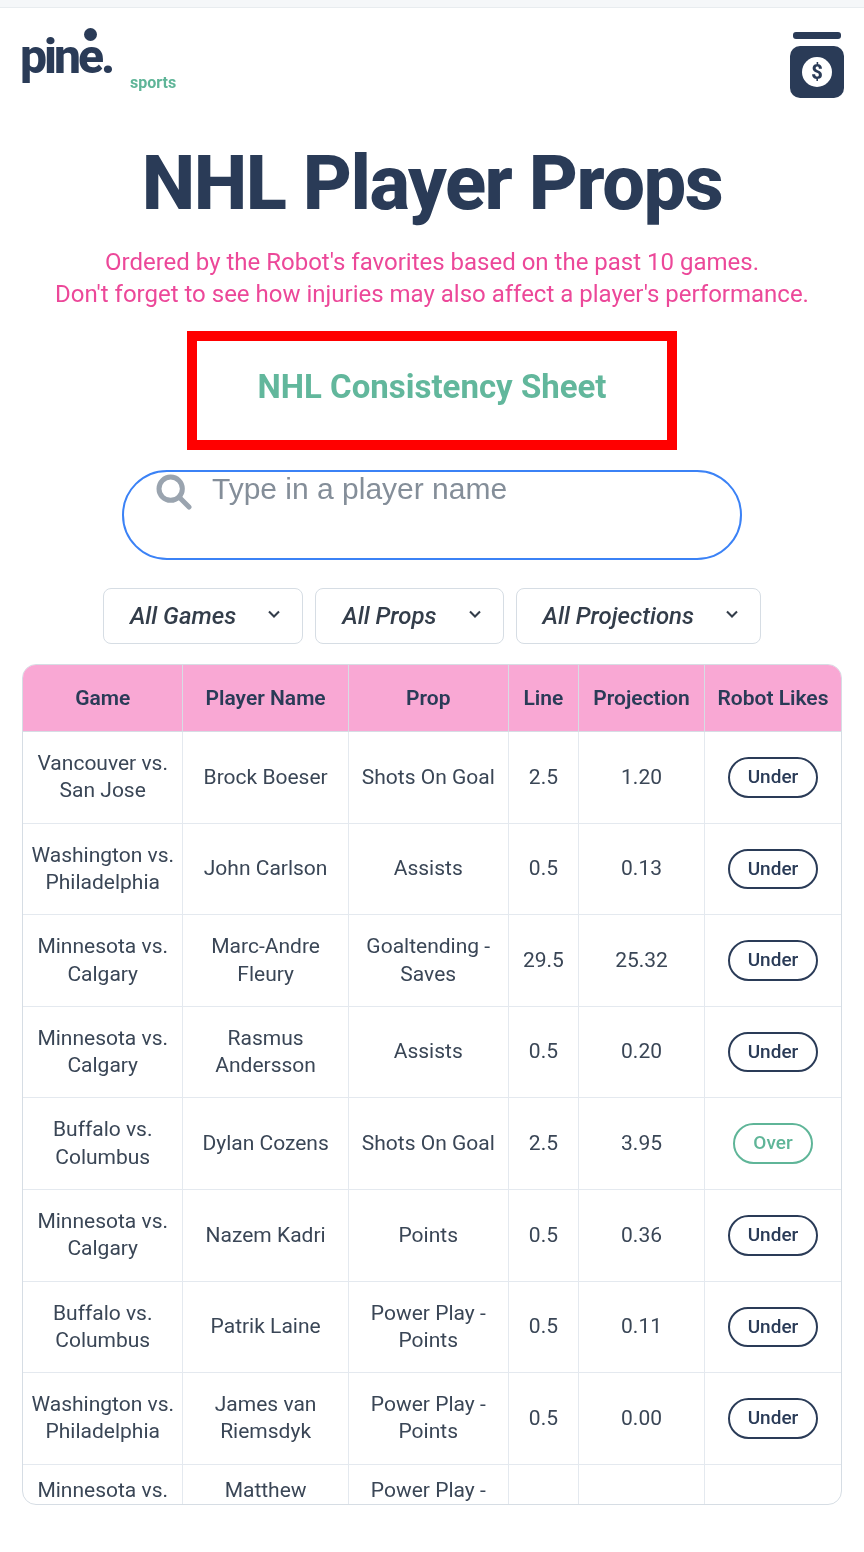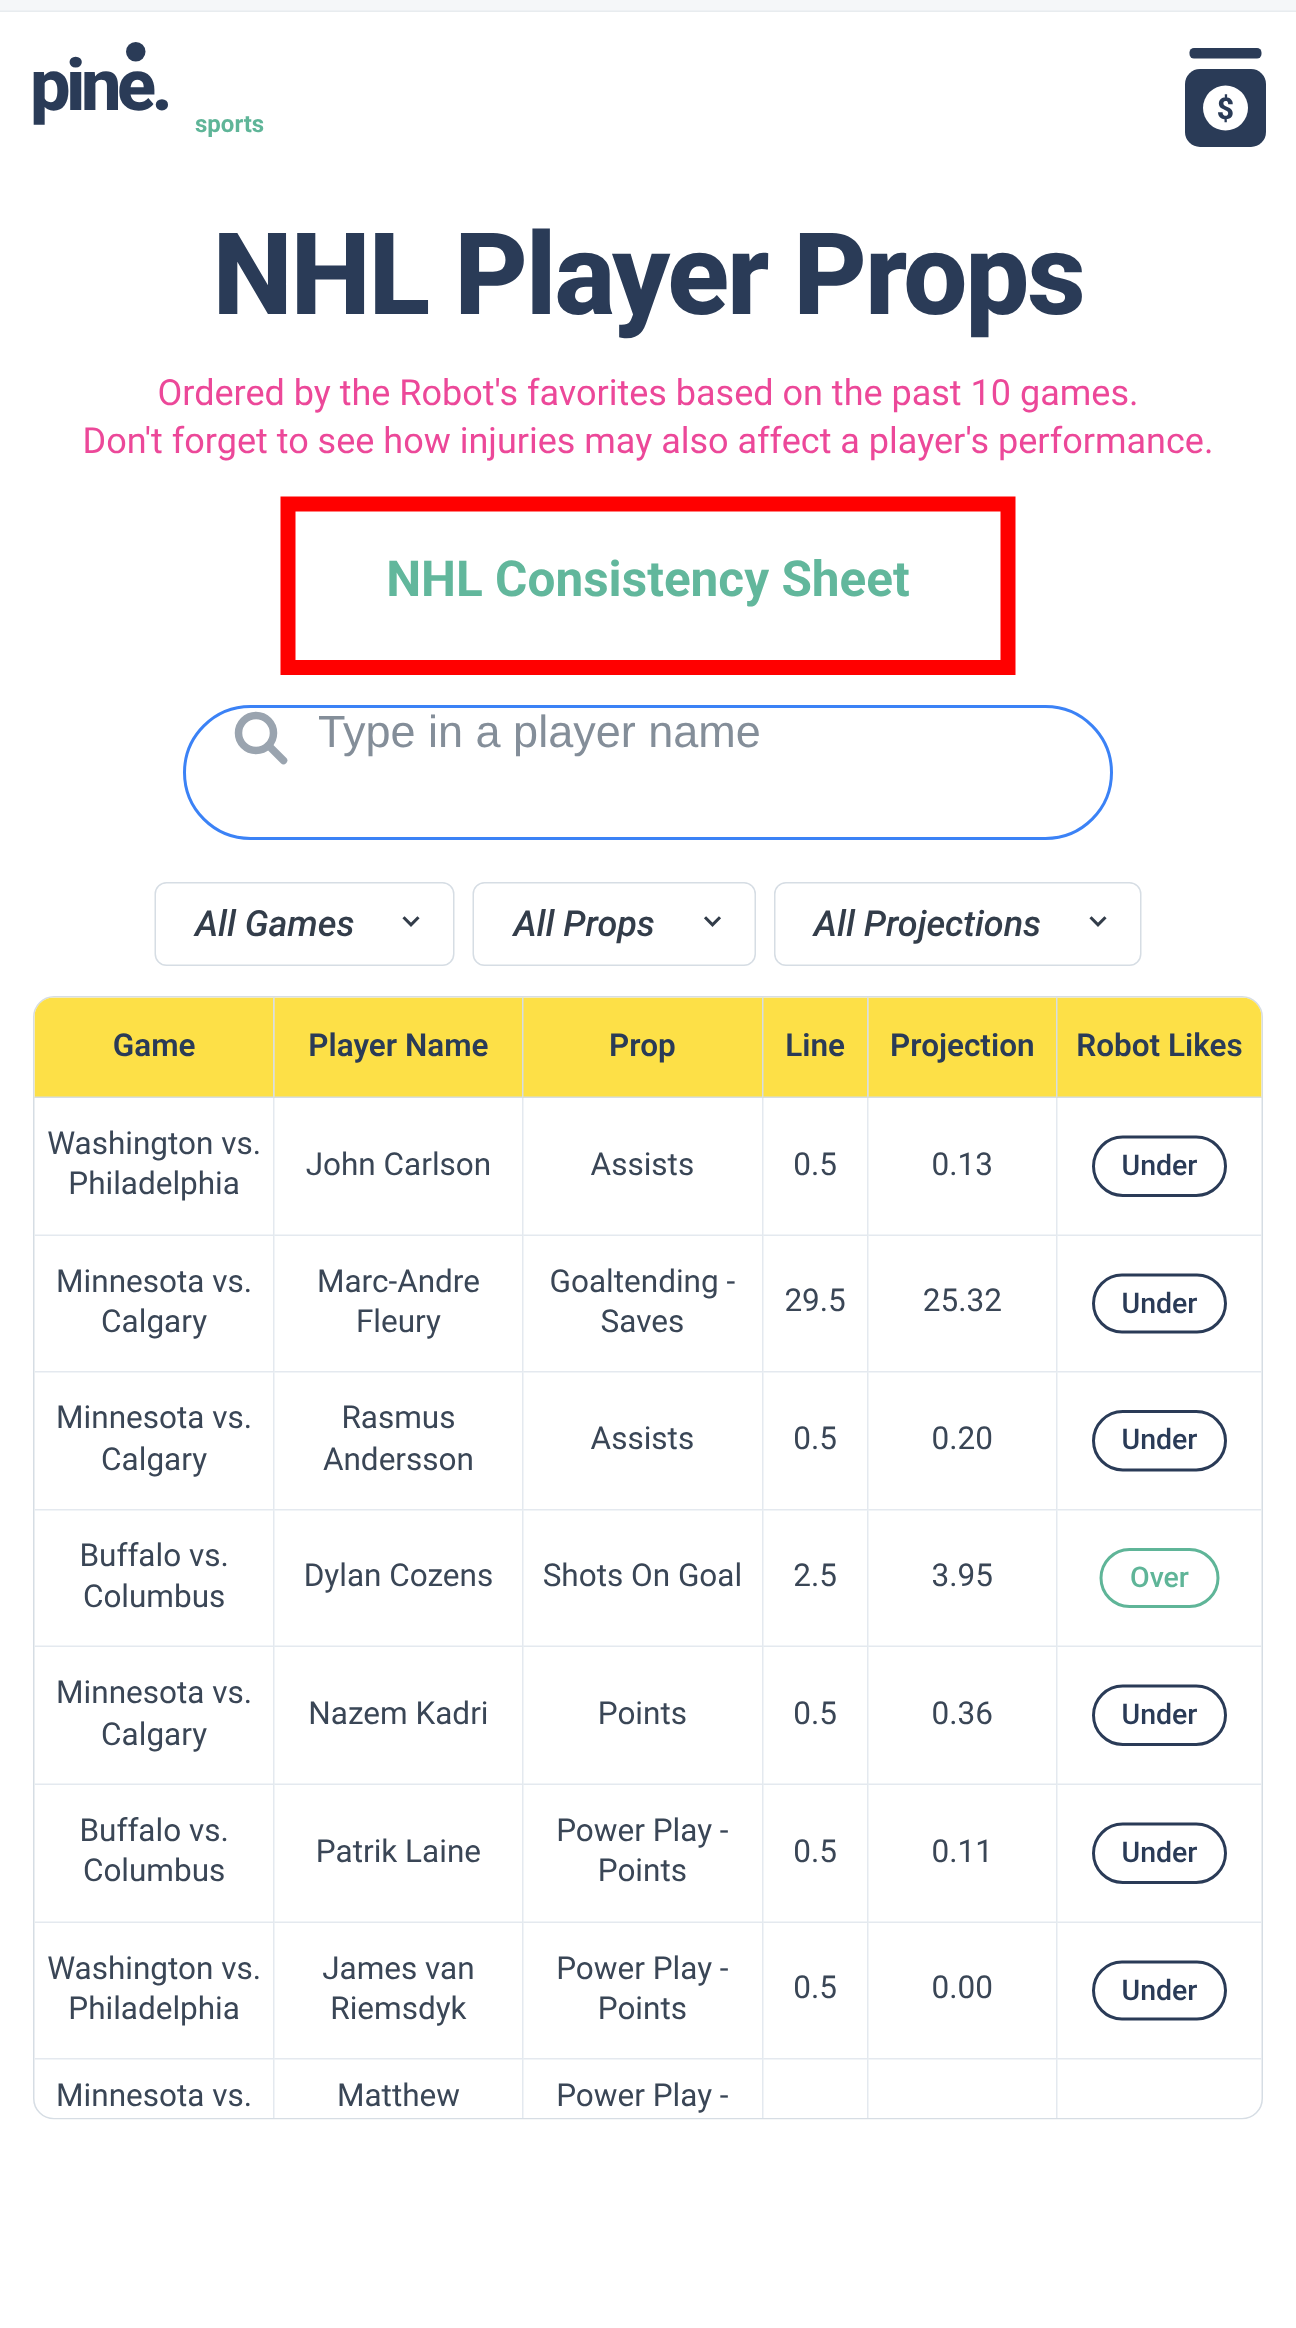--- a/index.html
+++ b/index.html
@@ -172,21 +172,21 @@
     border-radius: 14px;
     overflow: hidden;
     margin: 0 0 0 0;
   }
   table {
     width: 100%;
     border-collapse: collapse;
     table-layout: fixed;
   }
   thead th {
-    background: #fde047;
+    background: #f9a8d4;
     font-weight: 600;
     font-size: 21px;
     color: #2a3b57;
     padding: 20px 6px;
     border-bottom: 1.5px solid #d6dde4;
     border-right: 1.5px solid #d6dde4;
     text-align: center;
     line-height: 1.25;
   }
   thead th:last-child { border-right: none; }
@@ -313,20 +313,28 @@
         <tr>
           <th>Game</th>
           <th>Player Name</th>
           <th>Prop</th>
           <th>Line</th>
           <th>Projection</th>
           <th>Robot Likes</th>
         </tr>
       </thead>
       <tbody id="table-body">
+      <tr>
+            <td>Vancouver vs. San Jose</td>
+            <td>Brock Boeser</td>
+            <td>Shots On Goal</td>
+            <td>2.5</td>
+            <td>1.20</td>
+            <td><span class="pill">Under</span></td>
+          </tr>
           <tr>
             <td>Washington vs. Philadelphia</td>
             <td>John Carlson</td>
             <td>Assists</td>
             <td>0.5</td>
             <td>0.13</td>
             <td><span class="pill">Under</span></td>
           </tr>
           <tr>
             <td>Minnesota vs. Calgary</td>

